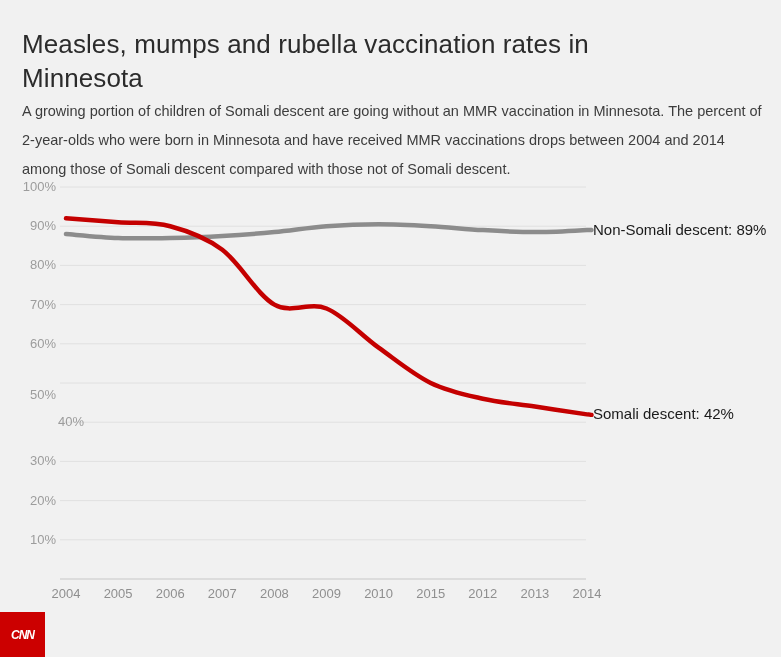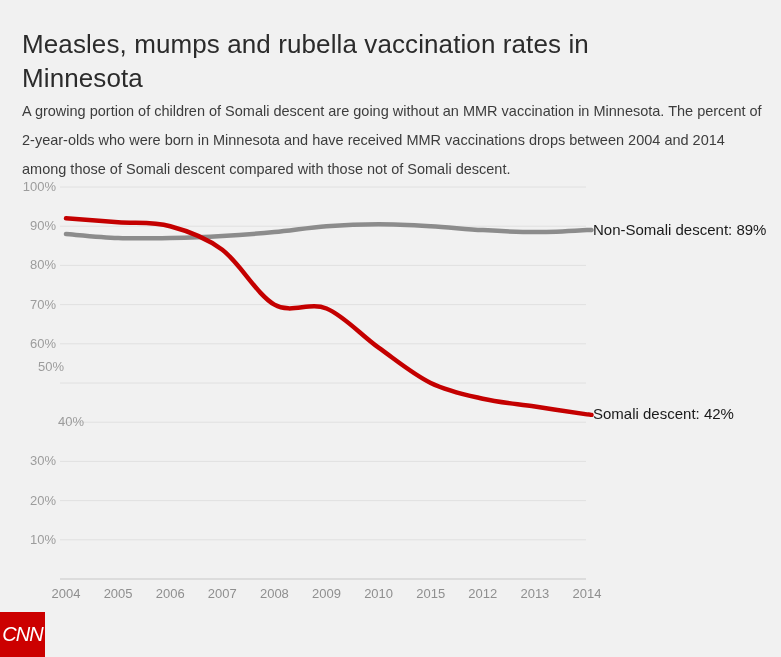--- a/index.html
+++ b/index.html
@@ -31,21 +31,21 @@
   }
   .end-label{
     position:absolute;left:593px;height:20px;line-height:20px;
     font-size:15px;color:#1a1a1a;white-space:nowrap;
   }
   .cnn-box{
     position:absolute;left:0;top:612px;width:45px;height:45px;
     background:#cc0000;display:flex;align-items:center;justify-content:center;
   }
   .cnn-text{
-    color:#ffffff;font-weight:400;font-style:italic;font-size:20px;
+    color:#ffffff;font-weight:700;font-style:italic;font-size:12px;
     letter-spacing:-1px;
   }
   .source{
     position:absolute;left:60px;top:630px;
     font-size:13px;color:#909090;line-height:15px;
   }
 </style>
 </head>
 <body>
 
@@ -69,21 +69,21 @@
       <path d="M66,234.04 C74.7,234.7 100.7,237.3 118.1,238.0 C135.5,238.6 152.8,238.3 170.2,238.0 C187.6,237.6 204.9,237.0 222.3,236.0 C239.7,235.0 257.0,233.7 274.4,232.1 C291.8,230.4 309.1,227.5 326.5,226.2 C343.9,224.9 361.2,224.2 378.6,224.2 C396.0,224.2 413.3,225.2 430.7,226.2 C448.1,227.2 465.4,229.1 482.8,230.1 C500.2,231.1 517.5,232.1 534.9,232.1 C552.3,232.1 578.0,230.4 587.0,230.1 C596.0,229.8 588.7,230.1 589.0,230.1" fill="none" stroke="#8c8c8c" stroke-width="4.5" stroke-linecap="round"></path>
       <path d="M66,218.36 C74.7,219.0 100.7,221.0 118.1,222.3 C135.5,223.6 152.8,221.6 170.2,226.2 C187.6,230.8 204.9,236.7 222.3,249.7 C239.7,262.8 257.0,294.8 274.4,304.6 C291.8,314.4 309.1,301.3 326.5,308.5 C343.9,315.7 361.2,335.3 378.6,347.7 C396.0,360.1 413.3,374.5 430.7,383.0 C448.1,391.5 465.4,394.8 482.8,398.7 C500.2,402.6 517.5,403.9 534.9,406.5 C552.3,409.1 578.0,413.1 587.0,414.4 C596.0,415.7 588.7,414.4 589.0,414.4" fill="none" stroke="#c40000" stroke-width="4.5" stroke-linecap="round"></path>
     </svg>
 
   <div id="labels-layer">
       <div class="y-tick" style="top: 180px;">100%</div>
       <div class="y-tick" style="top: 219.2px; text-align: right;">90%</div>
       <div class="y-tick" style="top: 258.4px;">80%</div>
       <div class="y-tick" style="top: 297.6px;">70%</div>
       <div class="y-tick" style="top: 336.8px;">60%</div>
-      <div class="y-tick" style="top: 360px; padding-left: 8px;">50%</div>
+      <div class="y-tick" style="top: 388px;">50%</div>
       <div class="y-tick" style="top: 415.2px; margin-left: 28px;">40%</div>
       <div class="y-tick" style="top: 454.4px;">30%</div>
       <div class="y-tick" style="top: 493.6px;">20%</div>
       <div class="y-tick" style="top: 532.8px;">10%</div>
       <div class="x-tick" style="left: 40px; top: 587px;">2004</div>
       <div class="x-tick" style="left: 92.1px; top: 587px;">2005</div>
       <div class="x-tick" style="left: 144.2px; top: 587px;">2006</div>
       <div class="x-tick" style="left: 196.3px; top: 587px;">2007</div>
       <div class="x-tick" style="left: 248.4px; top: 587px;">2008</div>
       <div class="x-tick" style="left: 300.5px; top: 587px;">2009</div>

